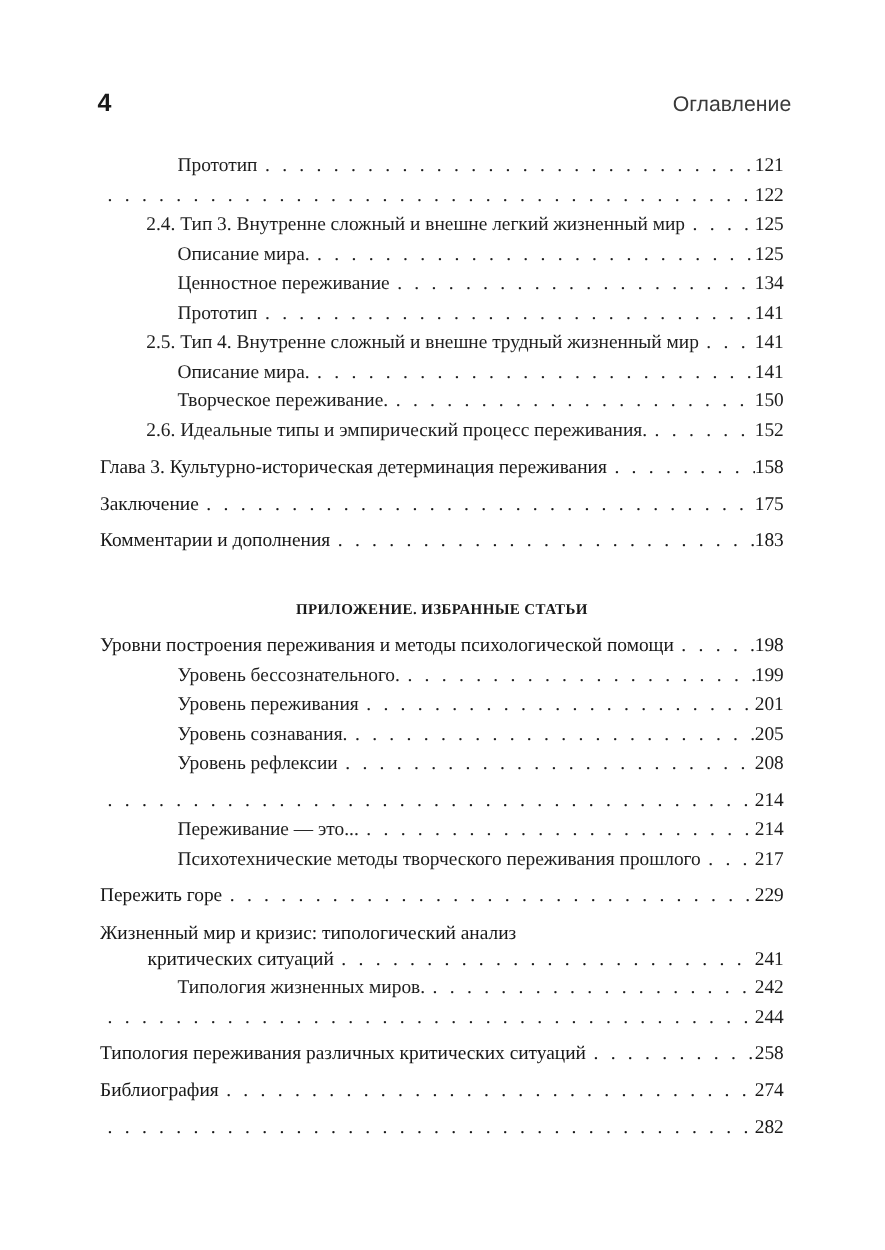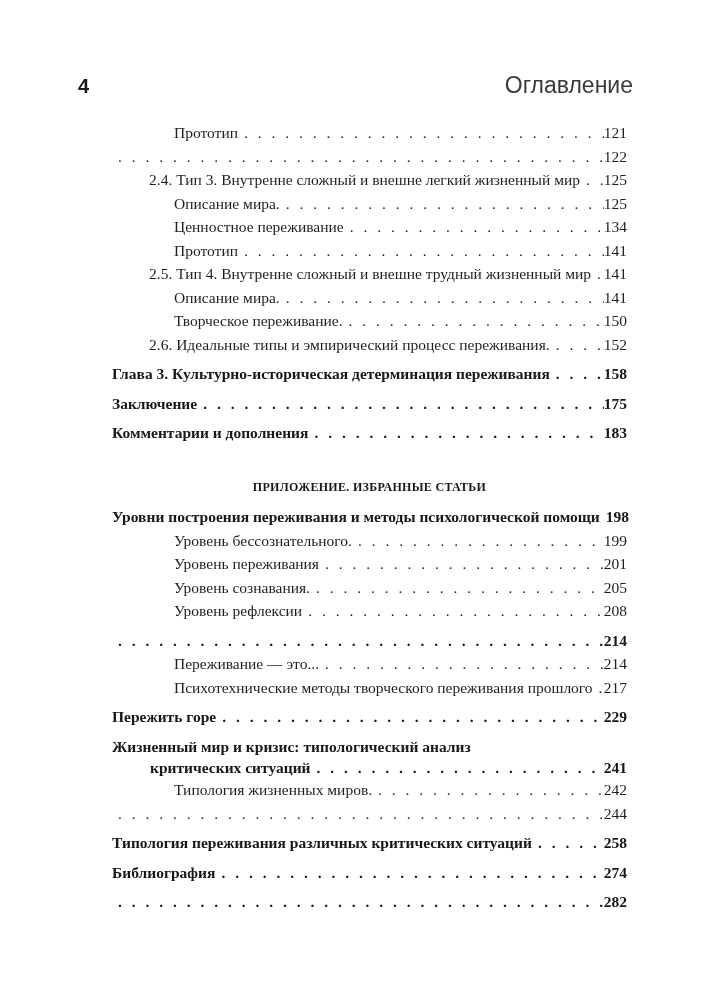--- a/index.html
+++ b/index.html
@@ -26,29 +26,28 @@
     align-items: baseline;
   }
   .folio {
     font-family: "Liberation Sans", "DejaVu Sans", sans-serif;
     font-weight: 700;
     font-size: 20px;
     color: #1a1a1a;
   }
   .running-title {
     font-family: "Liberation Sans", "DejaVu Sans", sans-serif;
-    font-size: 23px;
+    font-size: 17px;
     color: #3a3a3a;
   }
   .toc {
     position: absolute;
     left: 80px;
     right: 81px;
     top: 121px;
-    margin-left: 32px;
   }
   .row {
     display: flex;
     align-items: baseline;
     line-height: 23.5px;
     font-size: 15.5px;
     white-space: nowrap;
   }
   .row .t { flex: 0 0 auto; }
   .leader {
@@ -57,21 +56,21 @@
     overflow: hidden;
     text-align: right;
     letter-spacing: 3px;
     padding-left: 6px;
   }
   .pg { flex: 0 0 auto; }
   .lv-num  .t { padding-left: 37px; }
   .lv-sub  .t { padding-left: 62px; }
   .lv-cont .t { padding-left: 38px; }
   .lv-cont { line-height: 20px; }
-  .b { font-weight: 700; color: #181818; }
+  .b { font-weight: 400; color: #181818; }
   .gap { margin-top: 6px; }
   .section-heading {
     margin-top: 31px;
     line-height: 23.5px;
     text-align: center;
     font-weight: 700;
     font-size: 12px;
     letter-spacing: 0.3px;
     color: #181818;
   }

